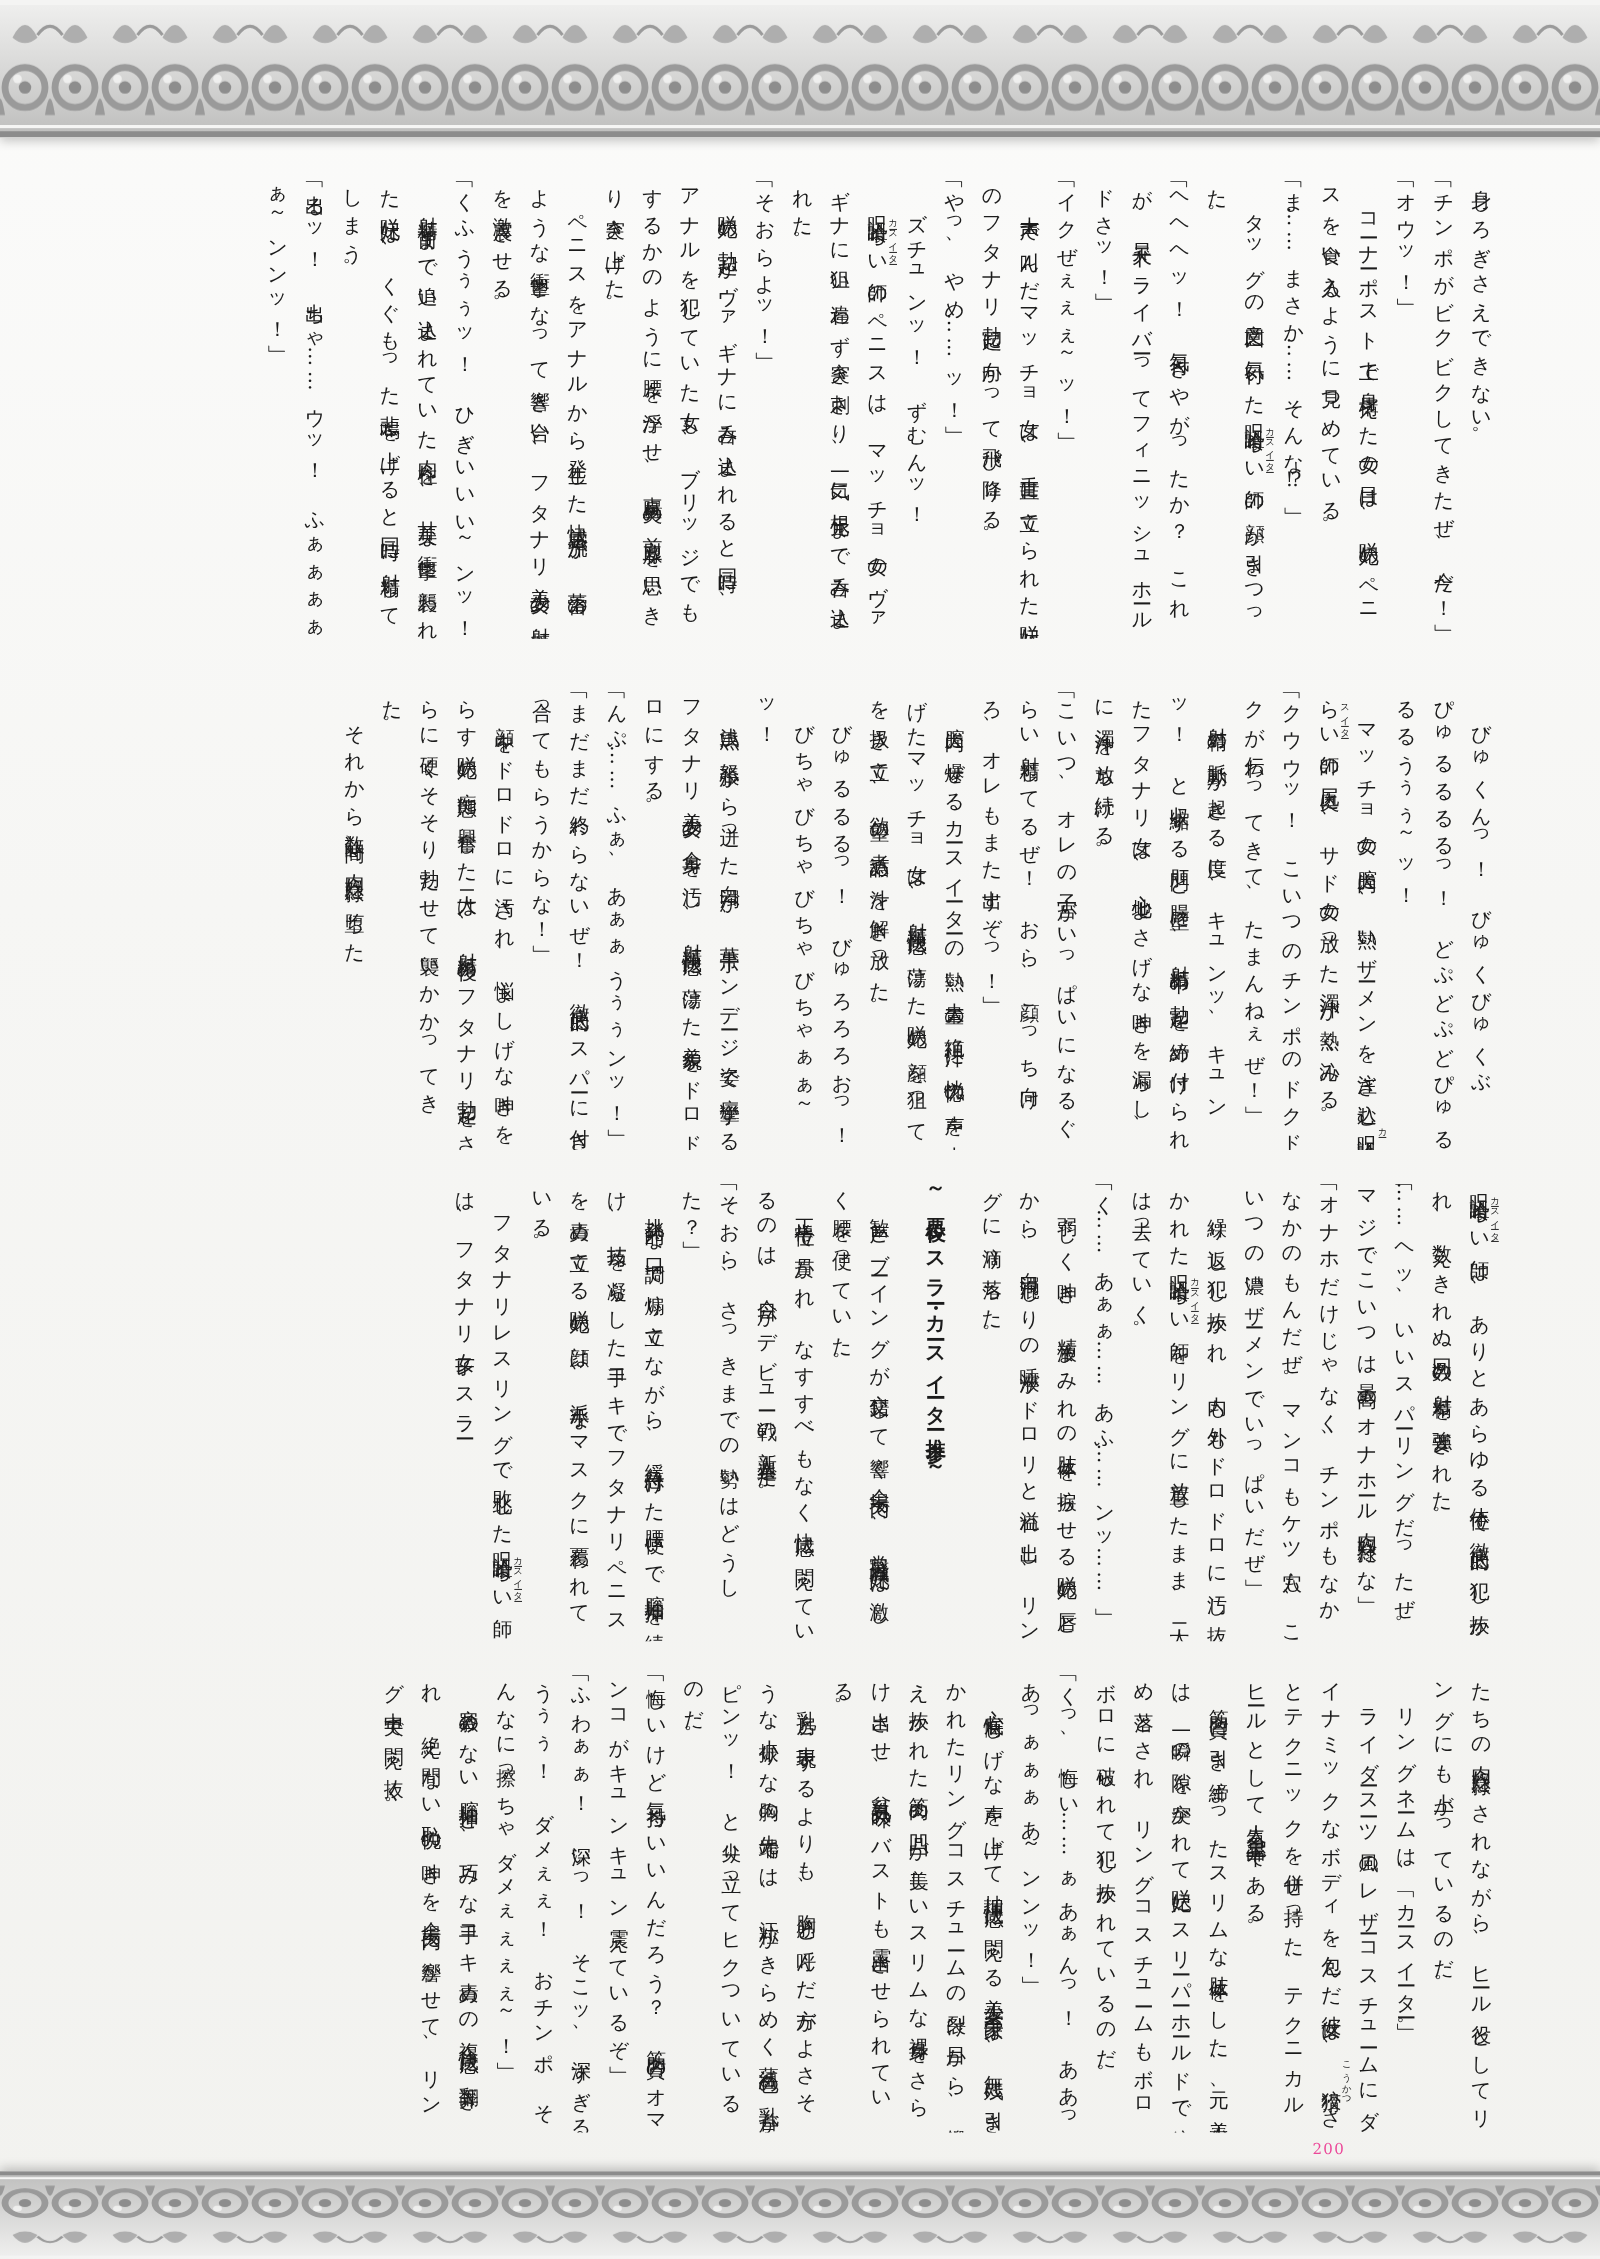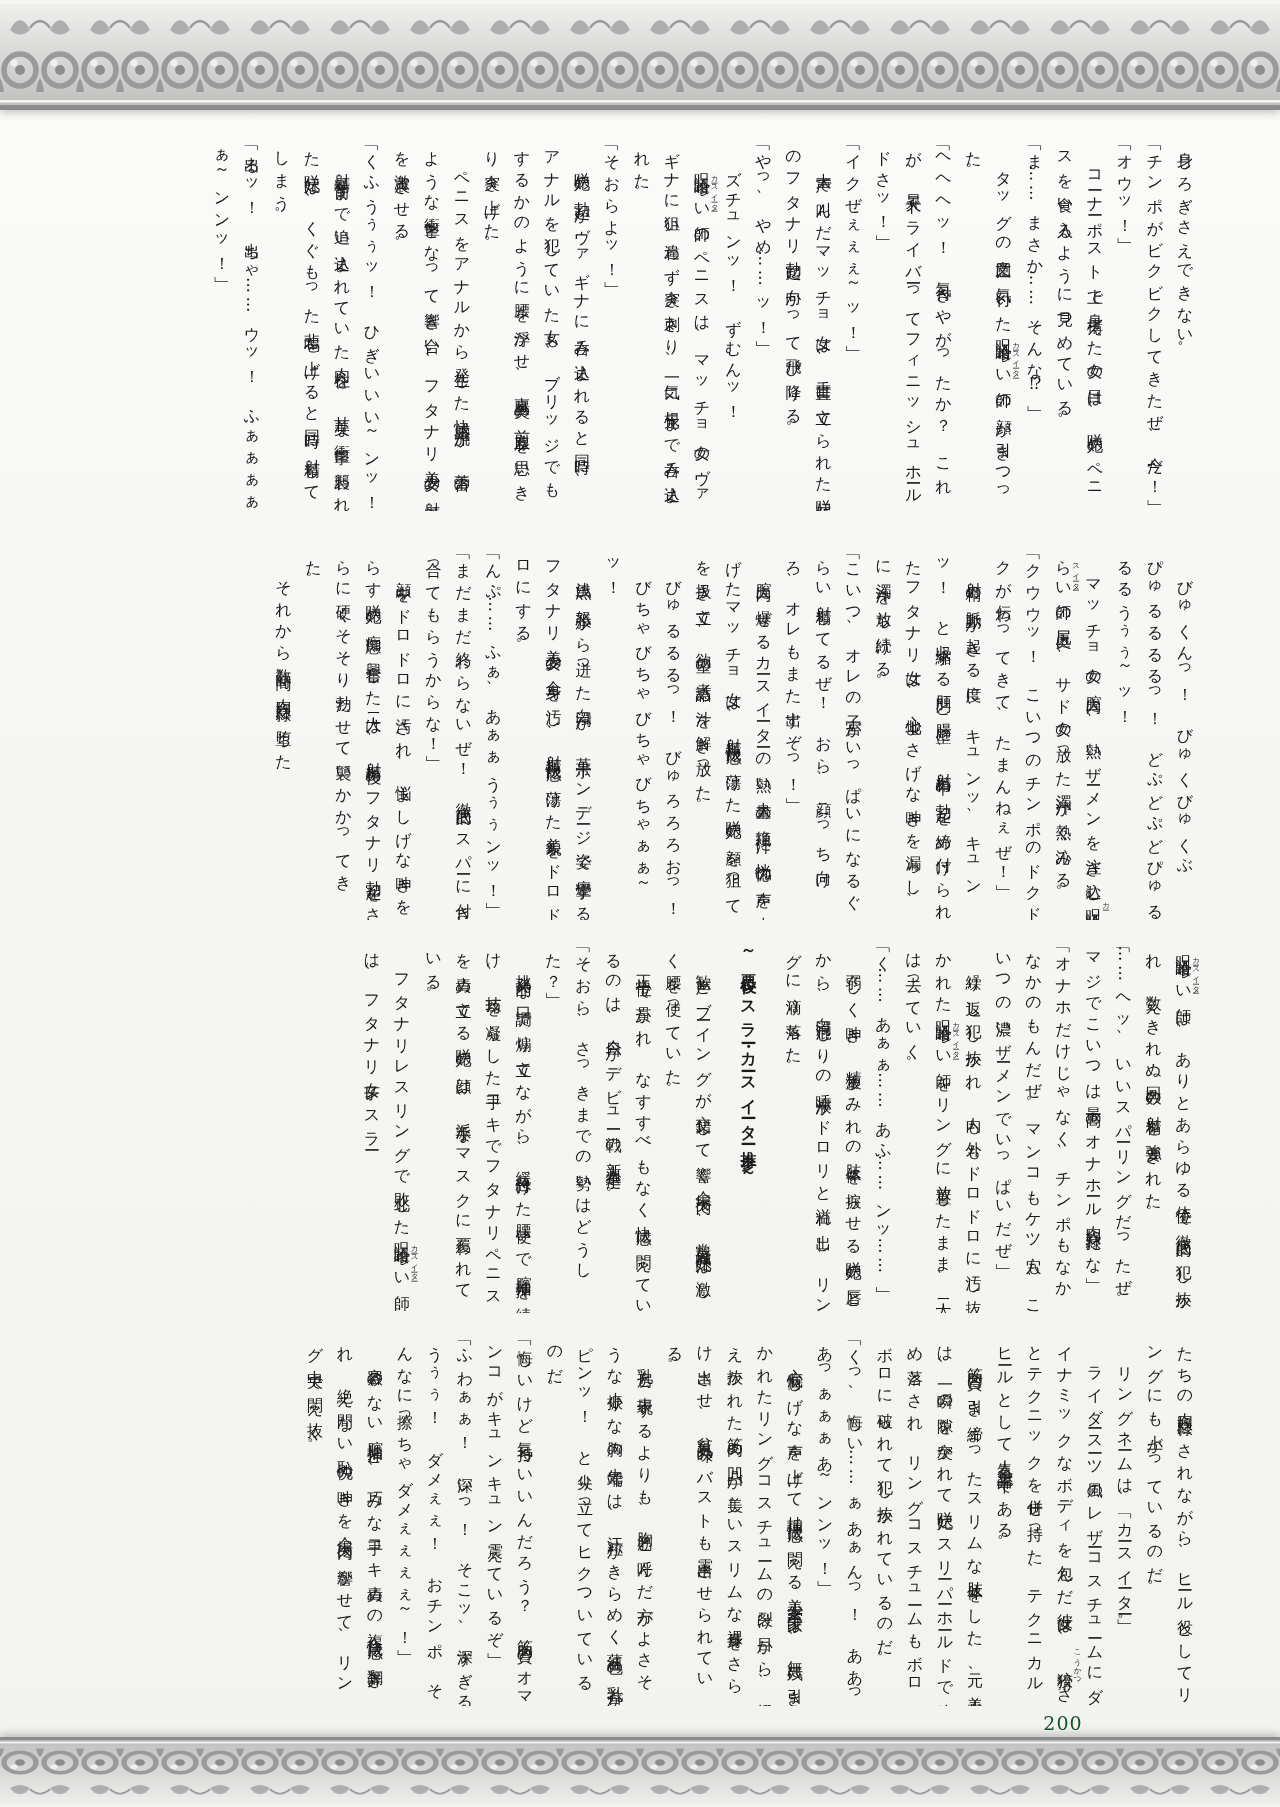--- a/index.html
+++ b/index.html
@@ -21,21 +21,21 @@
   .band-2{margin-top:38px}
   .band-3{margin-top:22px}
   .band-4{margin-top:22px}
   .para{margin:0;padding:0}
   .para.ind{text-indent:19.5px}
   .para.hdr{font-weight:bold;margin-left:15px;margin-right:15px}
   ruby{ruby-align:center}
   rt{font-size:7.5px;letter-spacing:.5px;color:#1b1b1b}
   .folio{
     position:absolute;top:1712px;left:1013px;width:100px;height:26px;
-    text-align:center;font-size:19px;color:#14532d;letter-spacing:1px;
+    text-align:center;font-size:12px;color:#ec4899;letter-spacing:1px;
   }
 </style>
 </head>
 <body>
 
 <svg class="border-band border-top" width="1280" height="110" viewBox="0 0 1280 110" preserveAspectRatio="none">
   <defs>
     <linearGradient id="bgA" x1="0" y1="0" x2="0" y2="1">
       <stop offset="0" stop-color="#f0f0ef"></stop>
       <stop offset="0.55" stop-color="#d6d6d5"></stop>

